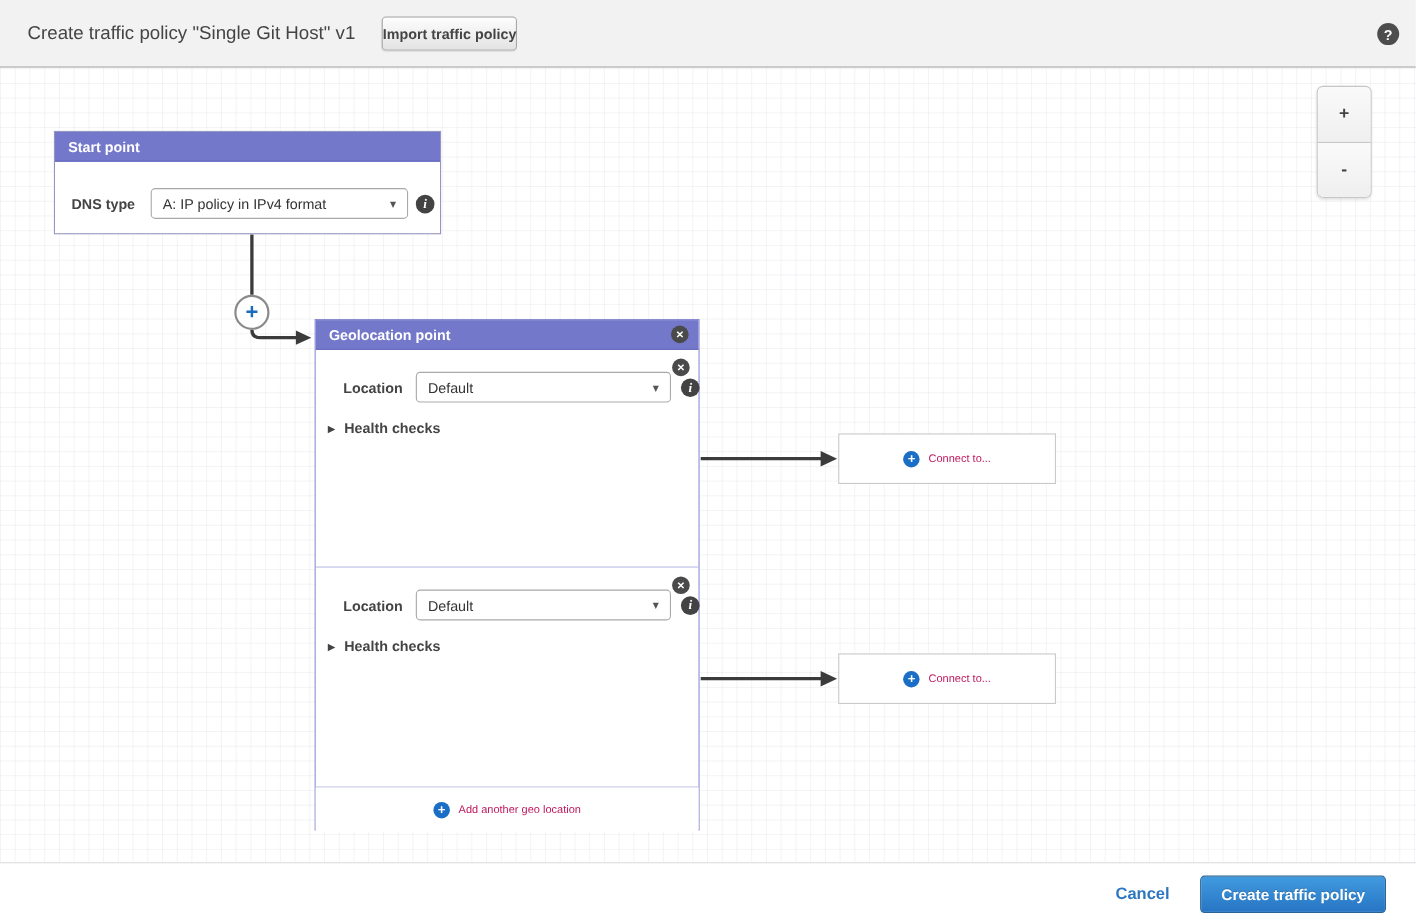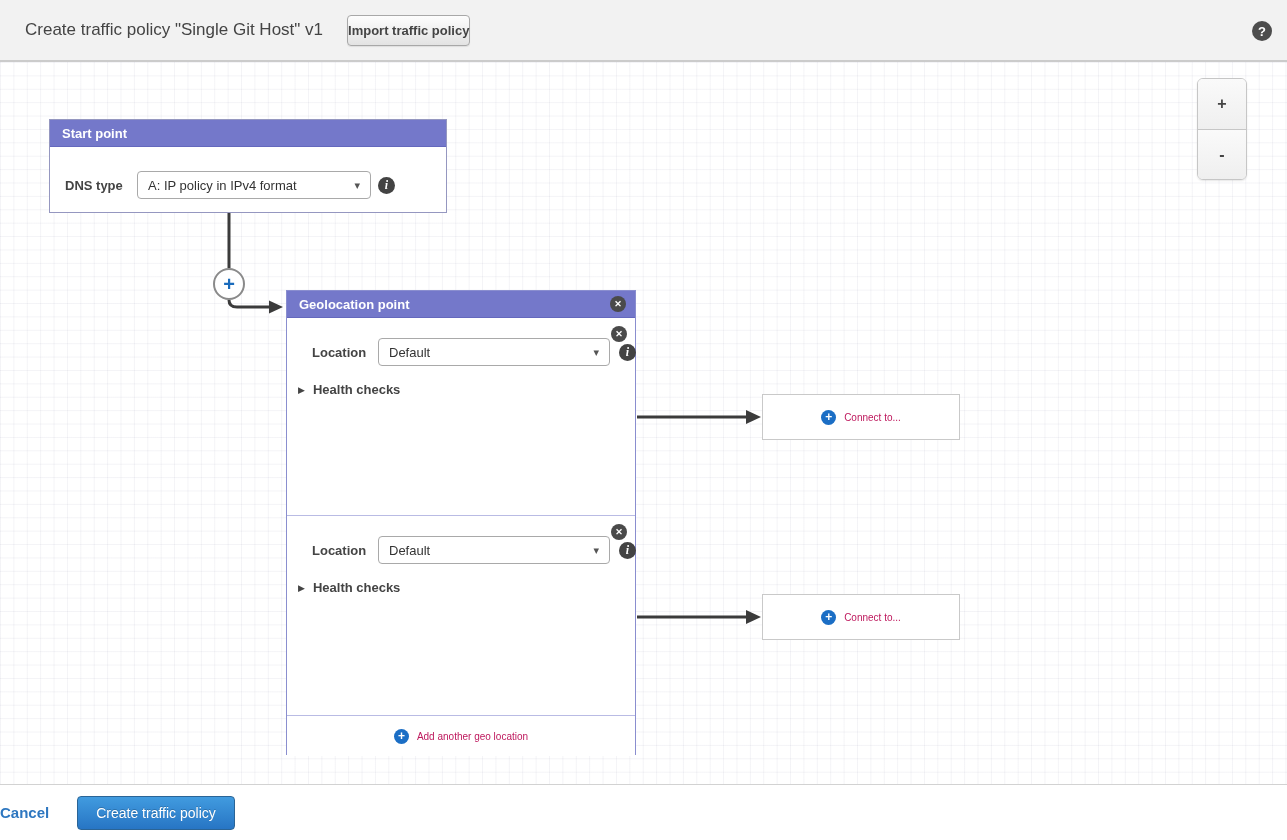--- a/index.html
+++ b/index.html
@@ -43,21 +43,21 @@
   }
   .zoom-btn + .zoom-btn { border-top:1px solid #c6c6c6; }
 
   
   .node-box { position:absolute; background:#fff; border:1px solid #9597c0; }
   .node-header {
     height:27px; background:#7478ca; border-bottom:1px solid #6468bd;
     color:#fff; font-size:13px; font-weight:bold;
     display:flex; align-items:center; padding:0 12px; position:relative;
   }
-  .start-box { left:49px; top:57px; width:398px; height:94px; }
+  .start-box { left:49px; top:57px; width:352px; height:94px; }
   .geo-box   { left:286px; top:228px; width:350px; height:465px; border-color:#8a8ecf; }
 
   .field-row { position:absolute; display:flex; align-items:center; }
   .field-label { font-size:13px; font-weight:bold; color:#444; }
 
   .select-box {
     height:28px; background:#fff; border:1px solid #a9a9a9; border-radius:4px;
     display:flex; align-items:center; padding:0 10px; font-size:13px; color:#333; cursor:pointer;
     position:relative;
   }
@@ -103,25 +103,25 @@
 
   .plus-node {
     position:absolute; left:213px; top:206px; width:32px; height:32px; border-radius:50%;
     background:#fff; border:2px solid #8a8a8a; color:#1a6bbc; font-size:20px; font-weight:bold;
     display:flex; align-items:center; justify-content:center; cursor:pointer;
   }
 
   
   .footer {
     position:absolute; left:0; top:785px; width:1287px; height:55px; background:#fff;
-    display:flex; align-items:center; padding-right:27px;
+    display:flex; align-items:center; justify-content:flex-end; padding-right:27px;
   }
   .cancel-link { font-size:15px; font-weight:bold; color:#2e77c0; cursor:pointer; margin-right:28px; }
   .btn-blue {
-    padding:8px 18px; font-size:14px; font-weight:normal; color:#fff;
+    padding:8px 18px; font-size:14px; font-weight:bold; color:#fff;
     background:linear-gradient(#419bdf,#2775c4); border:1px solid #2a6496; border-radius:4px;
     cursor:pointer; text-shadow:0 -1px 0 rgba(0,0,0,0.2);
   }
 </style>
 </head>
 <body>
 
 <div class="topbar">
   <div class="page-title">Create traffic policy "Single Git Host" v1</div>
   <button class="btn-gray">Import traffic policy</button>

